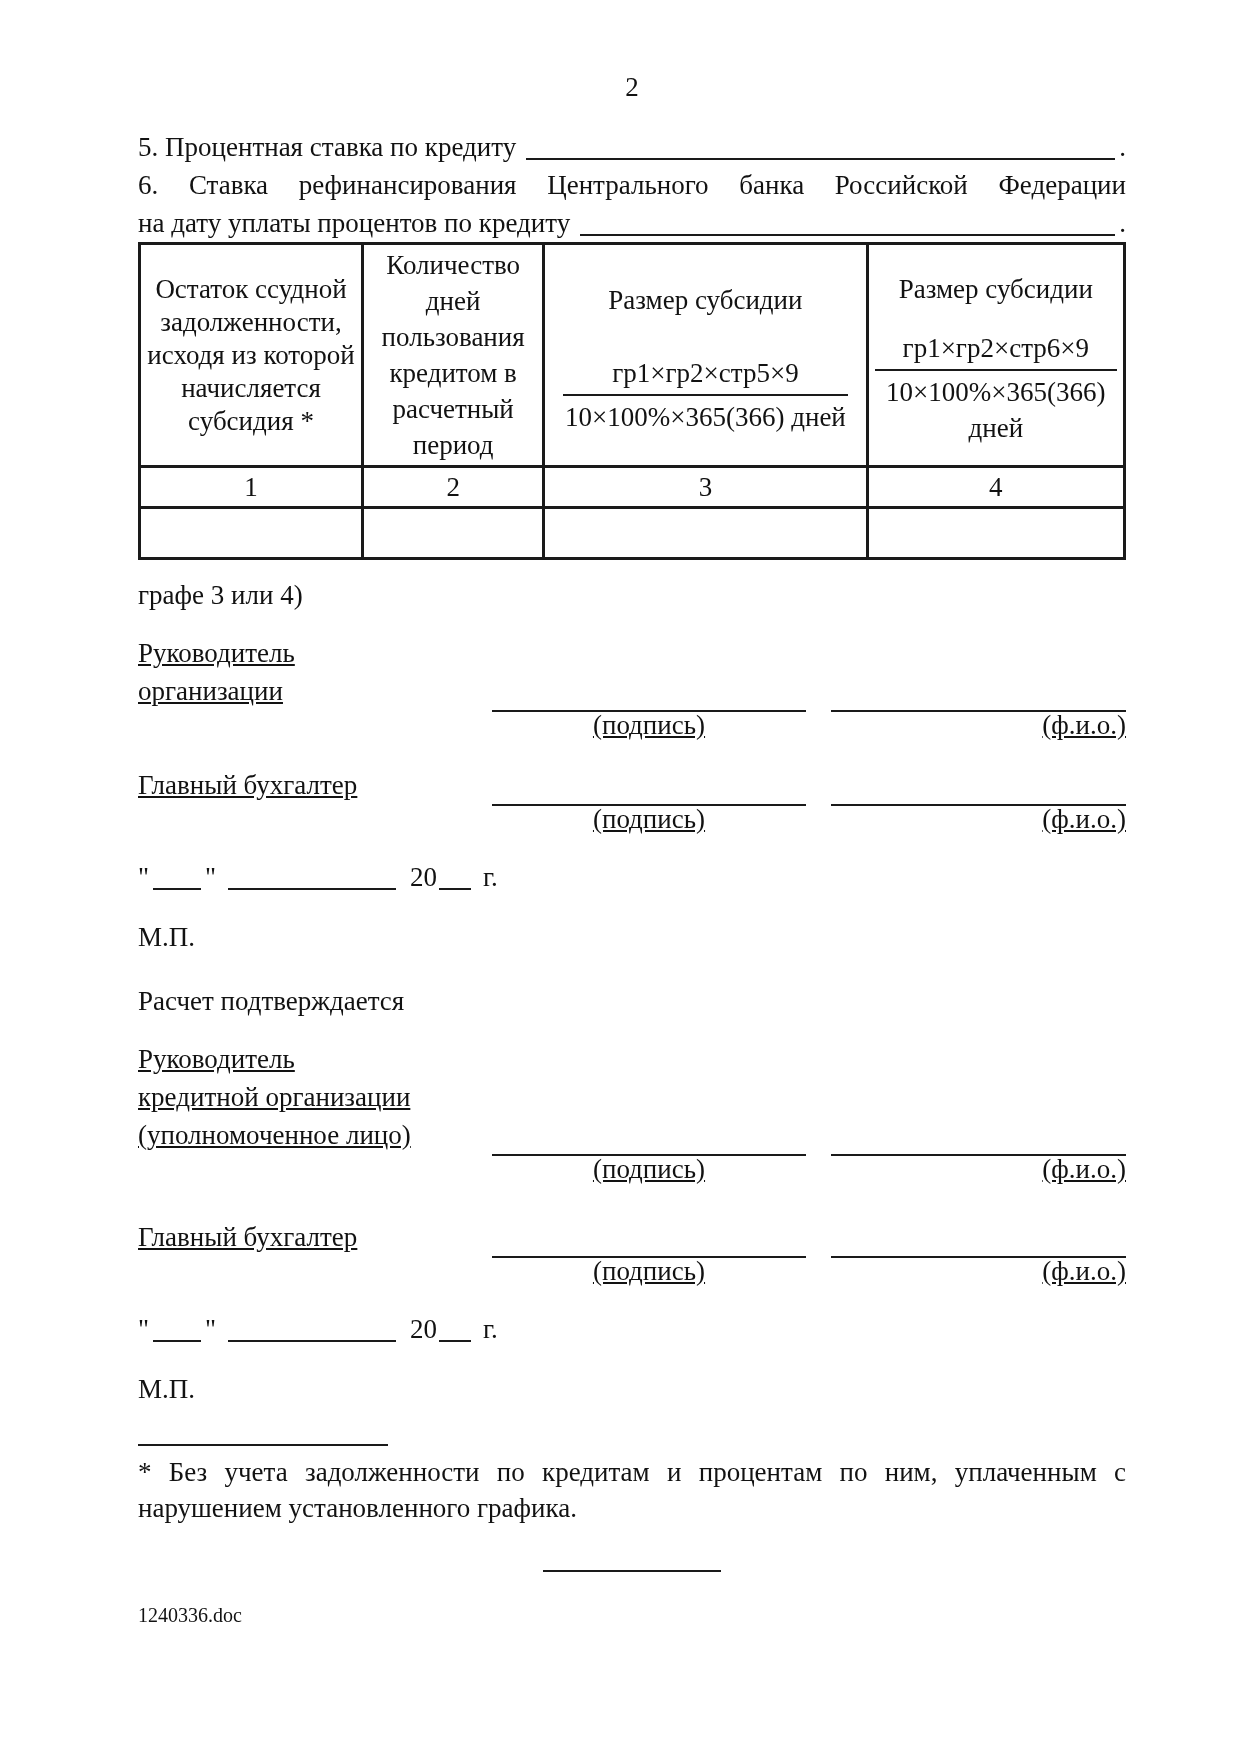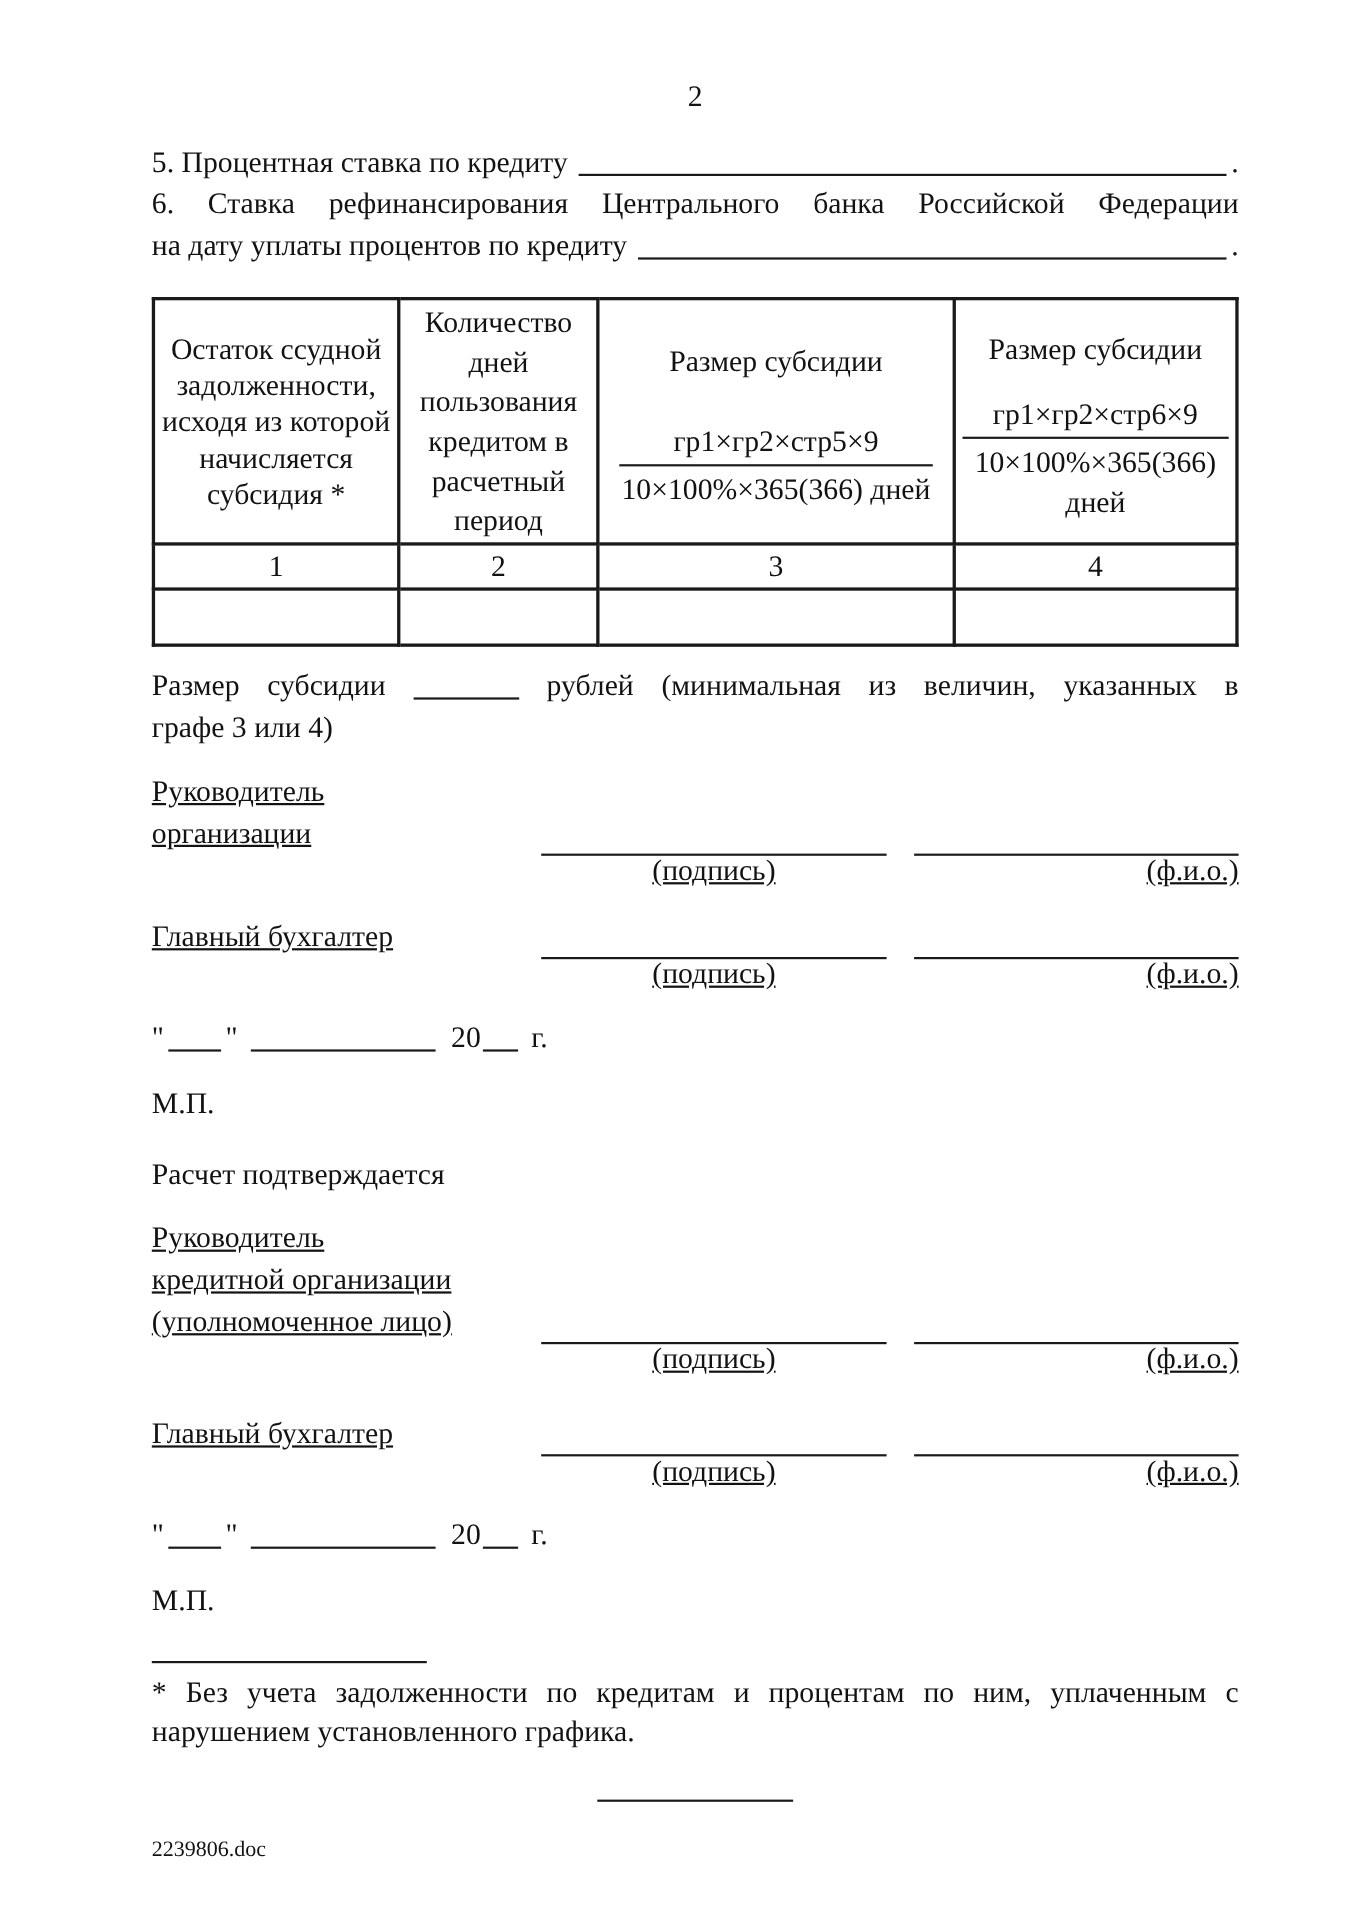--- a/index.html
+++ b/index.html
@@ -24,21 +24,20 @@
   .blank.grow { flex: 1 1 auto; margin-left: 10px; }
   .just { text-align: justify; text-align-last: justify; }
 
   .para-5 { margin-top: 22px; }
   .period { margin-left: 4px; }
 
   
   table.subsidy {
     border-collapse: collapse;
     width: 100%;
-    margin-top: 28px;
     table-layout: fixed;
   }
   table.subsidy, table.subsidy td { border: 3px solid #1a1a1a; }
   table.subsidy td { padding: 2px 6px; text-align: center; vertical-align: middle; }
   td.c1 { width: 22.5%; line-height: 33px; padding: 2px 16px; }
   td.c2 { width: 18%; line-height: 36px; }
   td.c3 { width: 33.3%; }
   td.c4 { width: 26.2%; }
   .fraction { display: inline-block; text-align: center; line-height: 36px; }
   .fraction .num { padding: 0 8px 3px; border-bottom: 2px solid #1a1a1a; }
@@ -157,25 +156,20 @@
         <tr class="empty">
           <td></td>
           <td></td>
           <td></td>
           <td></td>
         </tr>
       </tbody>
     </table>
 
     <div class="subsidy-amount">
-      <div class="just">
-        <span>Размер субсидии</span>
-        <span class="blank amount-blank"></span>
-        <span>рублей (минимальная из величин, указанных в</span>
-      </div>
       <div>графе 3 или 4)</div>
     </div>
 
     <div class="sig-grid blk-org-head">
       <div class="sig-label">
         <div>Руководитель</div>
         <div>организации</div>
       </div>
       <div class="sigline s1"></div>
       <div class="sigline s2"></div>
@@ -238,16 +232,16 @@
     <div class="stamp">М.П.</div>
 
     <div class="footnote">
       <div class="footnote-rule"></div>
       <div class="footnote-text just">* Без учета задолженности по кредитам и процентам по ним, уплаченным с</div>
       <div class="footnote-text">нарушением установленного графика.</div>
     </div>
 
     <div class="separator-short"></div>
 
-    <div class="file-name">2239806.doc</div>
+    <div class="file-name">1240336.doc</div>
 
   </div>
 </div>
 
 </body></html>

